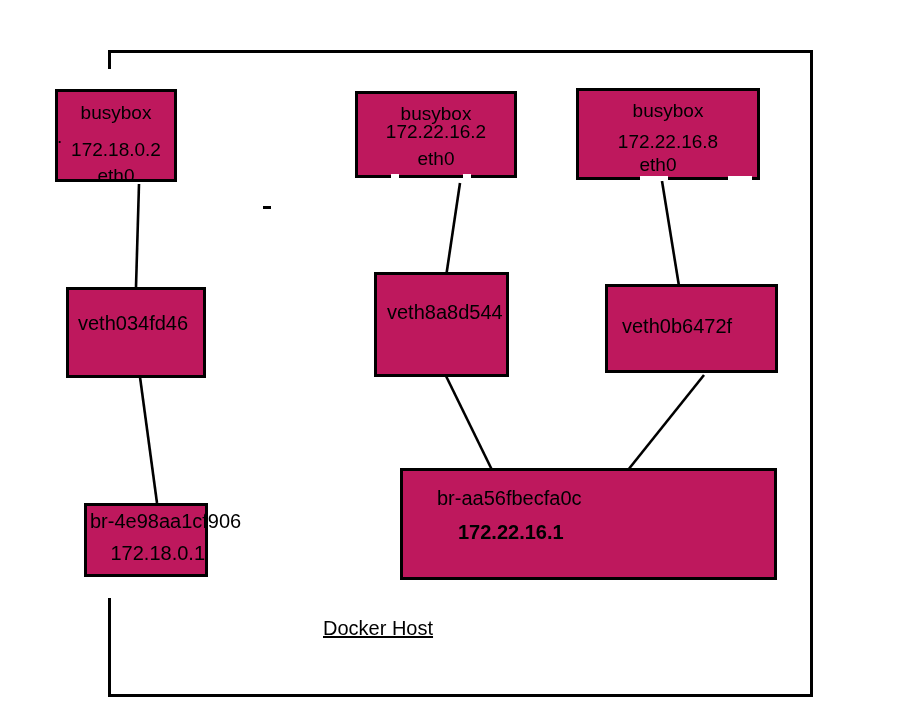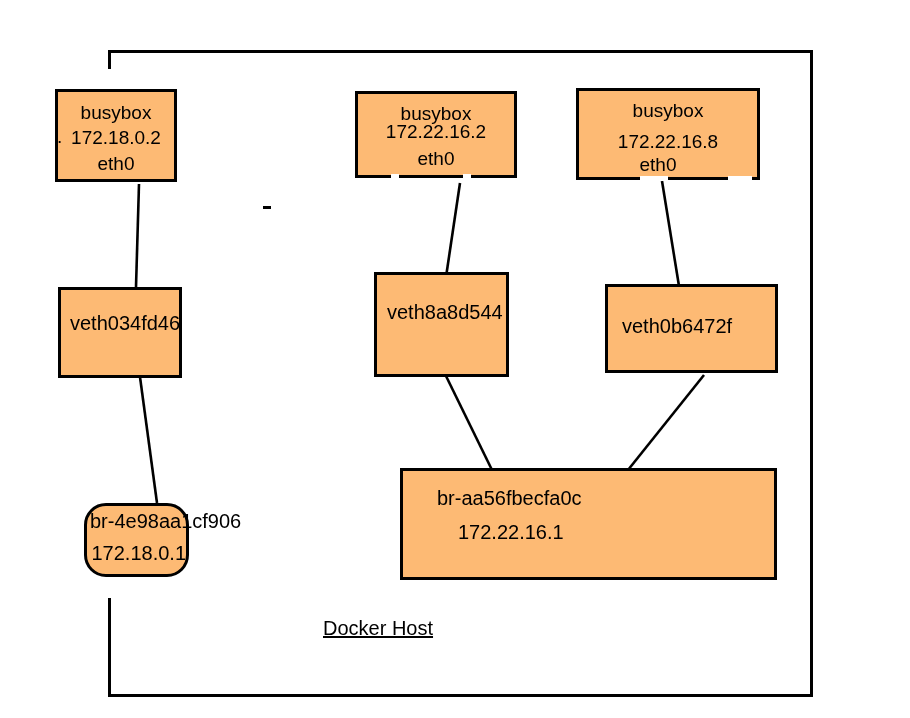--- a/index.html
+++ b/index.html
@@ -7,21 +7,21 @@
     position:relative;
     width:910px;height:718px;
     background:#ffffff;
     font-family:"Liberation Sans","DejaVu Sans",sans-serif;
     color:#000;
     overflow:hidden;
   }
   .box{
     position:absolute;
     border:3px solid #000;
-    background:#fdba74;
+    background:#be185d;
     box-sizing:border-box;
   }
   .txt{display:block;white-space:nowrap;}
   .center{text-align:center;}
   .f19{font-size:19px;line-height:21px;}
   .f20{font-size:20px;line-height:22px;}
   .hostseg{position:absolute;background:#000;}
   .notch{position:absolute;background:#ffffff;}
   .stray{position:absolute;background:#000;}
   #edges{position:absolute;left:0;top:0;pointer-events:none;}
@@ -42,60 +42,60 @@
     <line x1="139" y1="184" x2="136" y2="287" stroke="#000" stroke-width="2.6"></line>
     <line x1="140" y1="377" x2="157" y2="503" stroke="#000" stroke-width="2.6"></line>
     <line x1="460" y1="183" x2="446" y2="277" stroke="#000" stroke-width="2.6"></line>
     <line x1="446" y1="376" x2="492" y2="470" stroke="#000" stroke-width="2.6"></line>
     <line x1="662" y1="181" x2="679" y2="286" stroke="#000" stroke-width="2.6"></line>
     <line x1="704" y1="375" x2="628" y2="470" stroke="#000" stroke-width="2.6"></line>
   </svg>
 
   <div class="box" style="left:55px;top:89px;width:122px;height:93px;">
     <span class="txt center f19" style="margin-top:10px;">busybox</span>
-    <span class="txt center f19" style="margin-top:4px;">172.18.0.2</span>
+    <span class="txt center f19" style="margin-top:16px;">172.18.0.2</span>
     <span class="txt center f19" style="margin-top:5px;">eth0</span>
   </div>
   <span class="label-abs f19" style="left:57px;top:126px;">.</span>
 
   <div class="box" style="left:355px;top:91px;width:162px;height:87px;">
     <span class="txt center f19" style="margin-top:9px;">busybox</span>
     <span class="txt center f19" style="margin-top:-3px;">172.22.16.2</span>
     <span class="txt center f19" style="margin-top:6px;">eth0</span>
   </div>
   <div class="notch" style="left:391px;top:174px;width:8px;height:5px;"></div>
   <div class="notch" style="left:463px;top:174px;width:8px;height:5px;"></div>
 
   <div class="box" style="left:576px;top:88px;width:184px;height:92px;">
     <span class="txt center f19" style="margin-top:9px;">busybox</span>
     <span class="txt center f19" style="margin-top:10px;">172.22.16.8</span>
     <span class="txt center f19" style="margin-top:2px;transform:translateX(-10px);">eth0</span>
   </div>
   <div class="notch" style="left:640px;top:176px;width:28px;height:5px;"></div>
   <div class="notch" style="left:728px;top:176px;width:24px;height:5px;"></div>
 
-  <div class="box" style="left:58px;top:287px;width:124px;height:91px;">
+  <div class="box" style="left:66px;top:287px;width:140px;height:91px;">
     <span class="txt f20" style="margin:22px 0 0 9px;">veth034fd46</span>
   </div>
 
   <div class="box" style="left:374px;top:272px;width:135px;height:105px;">
     <span class="txt f20" style="margin:26px 16px 0 10px;">veth8a8d544</span>
   </div>
 
   <div class="box" style="left:605px;top:284px;width:173px;height:89px;">
     <span class="txt f20" style="margin:28px 0 0 14px;">veth0b6472f</span>
   </div>
 
-  <div class="box" style="left:84px;top:503px;width:105px;height:74px;border-radius:22px;">
+  <div class="box" style="left:84px;top:503px;width:124px;height:74px;">
     <span class="txt f20" style="margin:4px 0 0 3px;">br-4e98aa1cf906</span>
     <span class="txt f20" style="margin:10px 0 0 4px;text-align:right;">172.18.0.1</span>
   </div>
 
   <div class="box" style="left:400px;top:468px;width:377px;height:112px;">
     <span class="txt f20" style="margin:16px 0 0 34px;">br-aa56fbecfa0c</span>
-    <span class="txt f20" style="margin:12px 0 0 55px;">172.22.16.1</span>
+    <span class="txt f20" style="margin:12px 0 0 55px;font-weight:bold;">172.22.16.1</span>
   </div>
 
   <span class="label-abs f20" style="left:323px;top:617px;text-decoration:underline;">Docker Host</span>
 
   <div class="stray" style="left:263px;top:206px;width:8px;height:3px;"></div>
 
 </div>
 
 </body></html>

